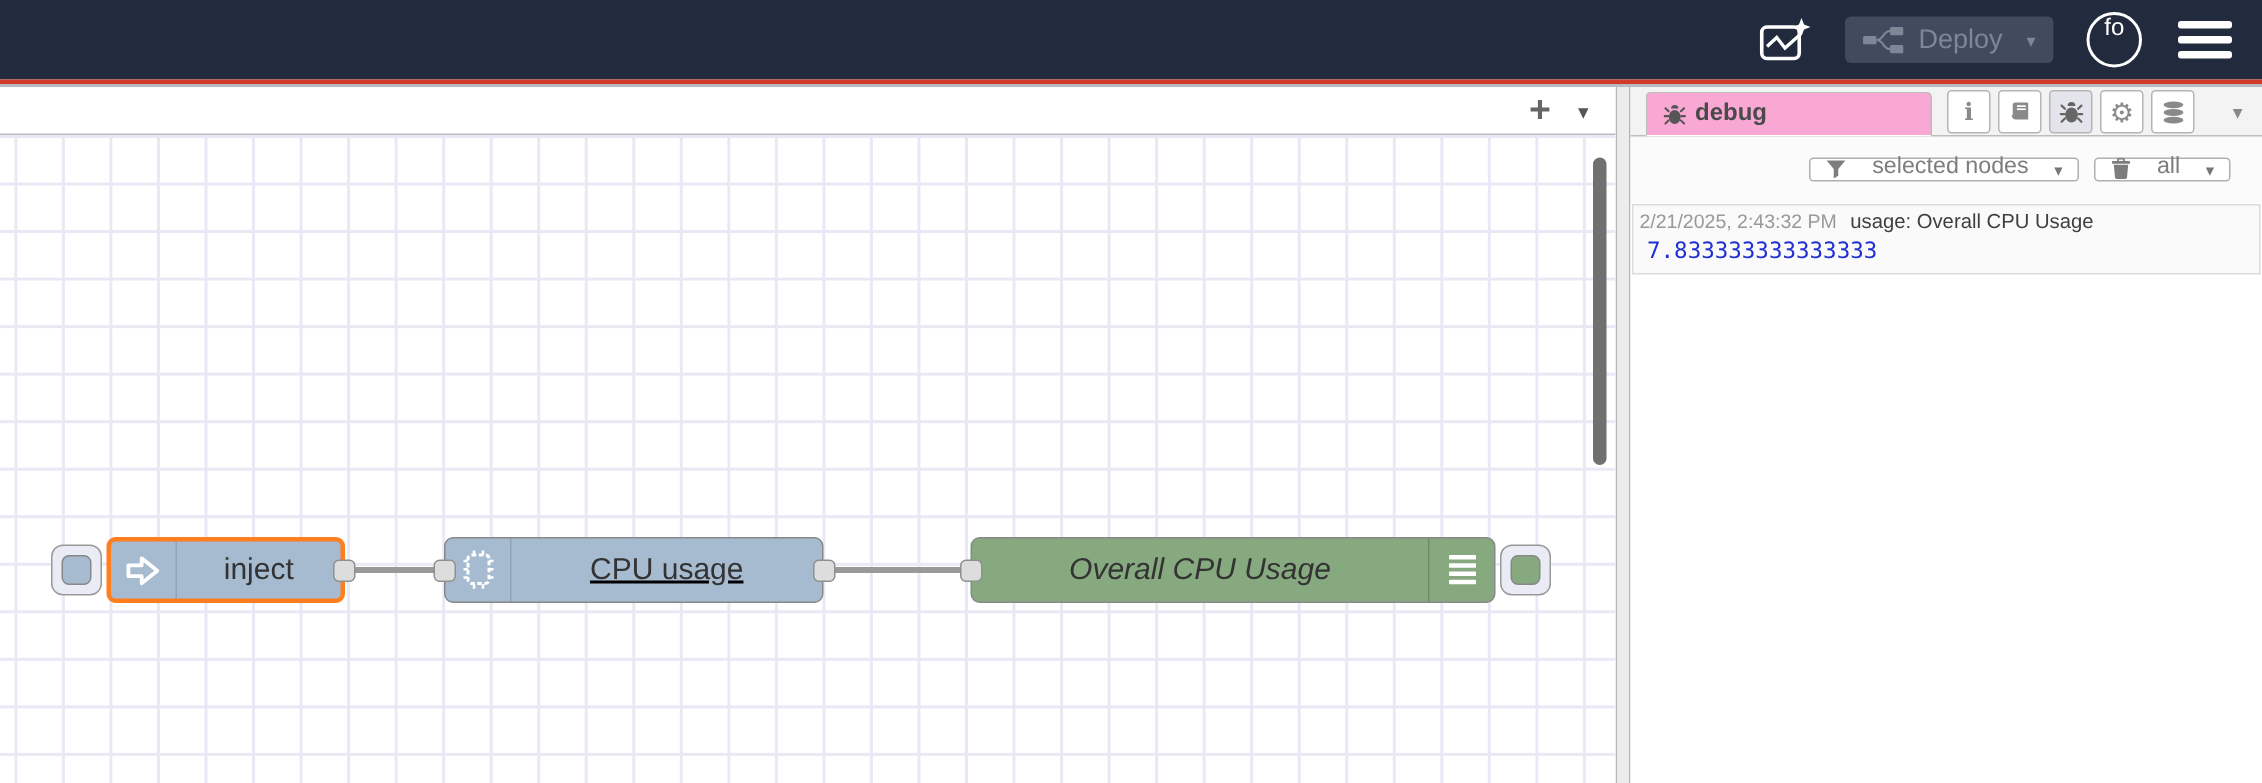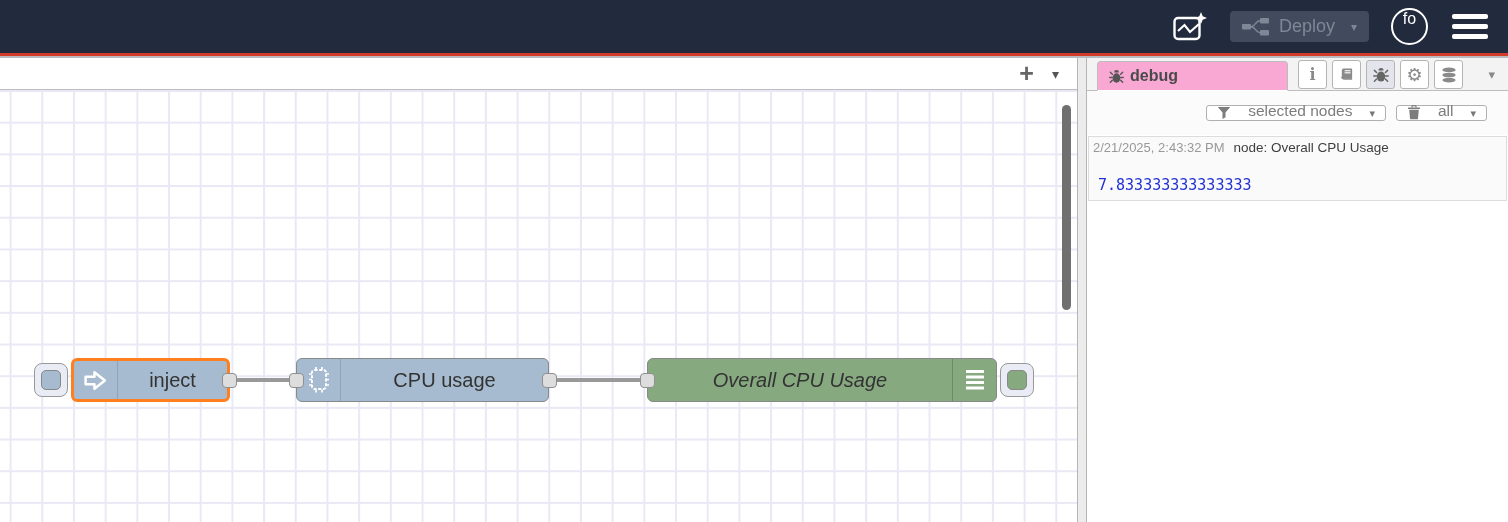--- a/index.html
+++ b/index.html
@@ -39,21 +39,21 @@
   .wires { position:absolute; left:0; top:0; width:100%; height:100%; z-index:1; }
 
   .node { position:absolute; height:44px; border-radius:6px; border:1px solid #888; z-index:2;
           display:flex; align-items:stretch; cursor:pointer; }
   .node .label { flex:1; display:flex; align-items:center; justify-content:center;
                  font-size:20px; color:#333; white-space:nowrap; }
   .icon-box { width:44px; display:flex; align-items:center; justify-content:center;
               border-right:1px solid rgba(0,0,0,0.12); }
   .icon-box.right { border-right:none; border-left:1px solid rgba(0,0,0,0.18); }
   .node-inject { left:71px; top:268px; width:159px; background:#a6bbcf; border:3px solid #ff7f1e; }
-  .node-cpu    { left:296px; top:268px; width:253px; background:#a6bbcf; }
+  .node-cpu    { left:296px; top:268px; width:253px; background:#a6bbcf;text-decoration:underline; }
   .node-debug  { left:647px; top:268px; width:350px; background:#87a980; }
   .node-debug .label { font-style:italic; }
 
   .side-btn { position:absolute; width:34px; height:34px; top:273px; border:1px solid #999; border-radius:8px;
               background:#e9ecf5; display:flex; align-items:center; justify-content:center; cursor:pointer; z-index:2; }
   .side-btn .inner { width:20px; height:20px; border:1px solid #888; border-radius:5px; display:block; }
   .inject-btn { left:34px; }  .inject-btn .inner { background:#a6bbcf; }
   .debug-toggle { left:1000px; } .debug-toggle .inner { background:#87a980; }
 
   .port { position:absolute; width:15px; height:15px; background:#ddd; border:1.5px solid #8f8f8f;
@@ -82,21 +82,21 @@
   .tbtn { height:16px; display:inline-flex; align-items:flex-end; gap:17px; padding:0 10px; background:#fff;
           border:1px solid #b0b0b0; border-radius:3px; color:#7d7d7d; font-size:15.5px; cursor:pointer; }
   .tbtn .c { font-size:11px; color:#777; }
 
   .msg-list { position:absolute; top:78px; bottom:0; left:0; right:0; background:#fff; }
   .msg { margin:0 1px; background:#fafafa; border:1px solid #dcdcdc; padding:3px 4px 6px 4px; cursor:pointer; }
   .msg .meta { display:flex; align-items:baseline; gap:9px; }
   .msg .ts  { font-size:13px; color:#999;text-align:center; }
   .msg .src { font-size:13.5px; color:#3f3f3f; font-weight:500; white-space:nowrap; }
   .msg .topic { font-size:14.5px; color:#ad4f47; margin-top:2px; }
-  .msg .val { font-family:"DejaVu Sans Mono", monospace; font-size:15px; color:#2130d2; margin-top:21px; padding-left:5px; }
+  .msg .val { font-family:"DejaVu Sans Mono", monospace; font-size:15px; color:#2130d2; margin-top:3px; padding-left:5px; }
 </style>
 </head>
 <body>
 
 <div class="app">
 
   <header class="header">
     <div class="header-right">
       <button class="hbtn">
         <svg width="36" height="32" viewBox="0 0 36 32">
@@ -264,20 +264,20 @@
         </svg>
         <span>all</span>
         <span class="c">▾</span>
       </button>
     </div>
 
     <div class="msg-list">
       <div class="msg">
         <div class="meta">
           <span class="ts">2/21/2025, 2:43:32 PM</span>
-          <span class="src">node: Overall CPU Usage</span>
+          <span class="src">usage: Overall CPU Usage</span>
         </div>
         <div class="val">7.833333333333333</div>
       </div>
     </div>
   </aside>
 
 </div>
 
 </body></html>

